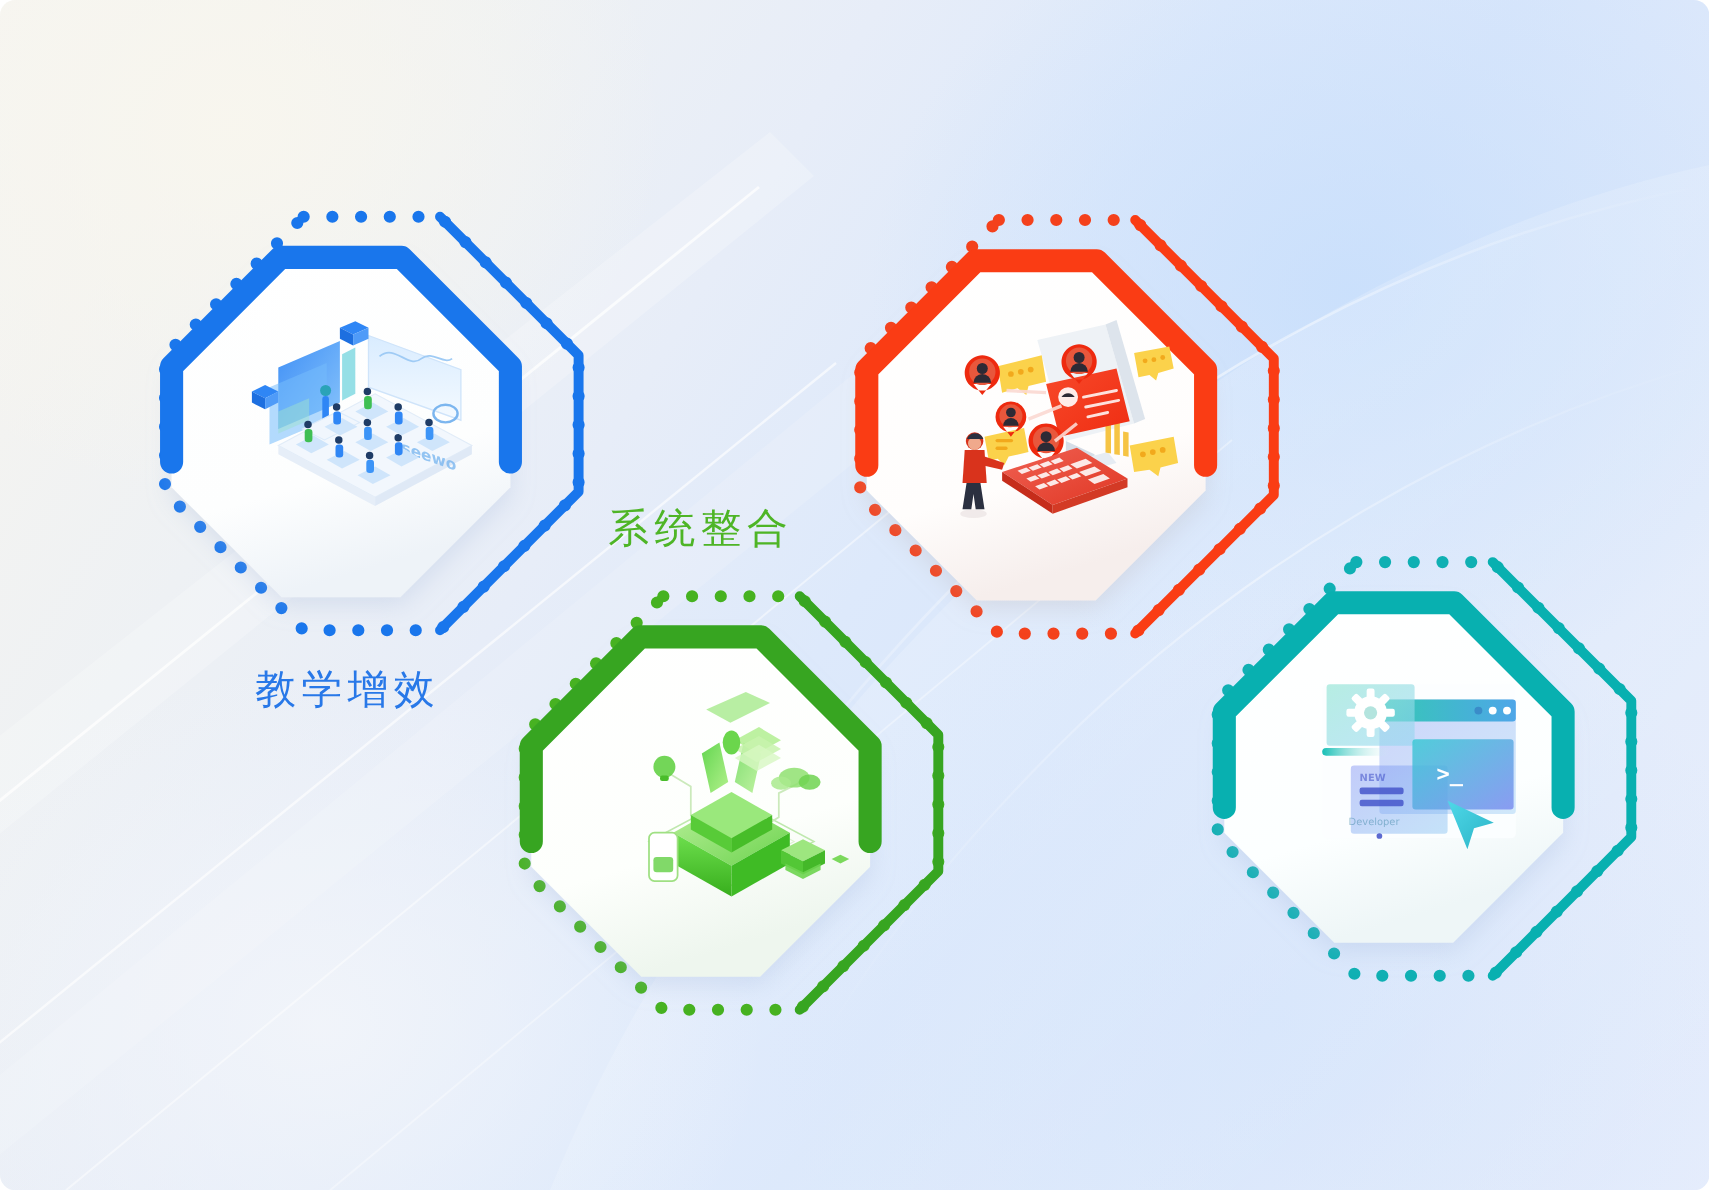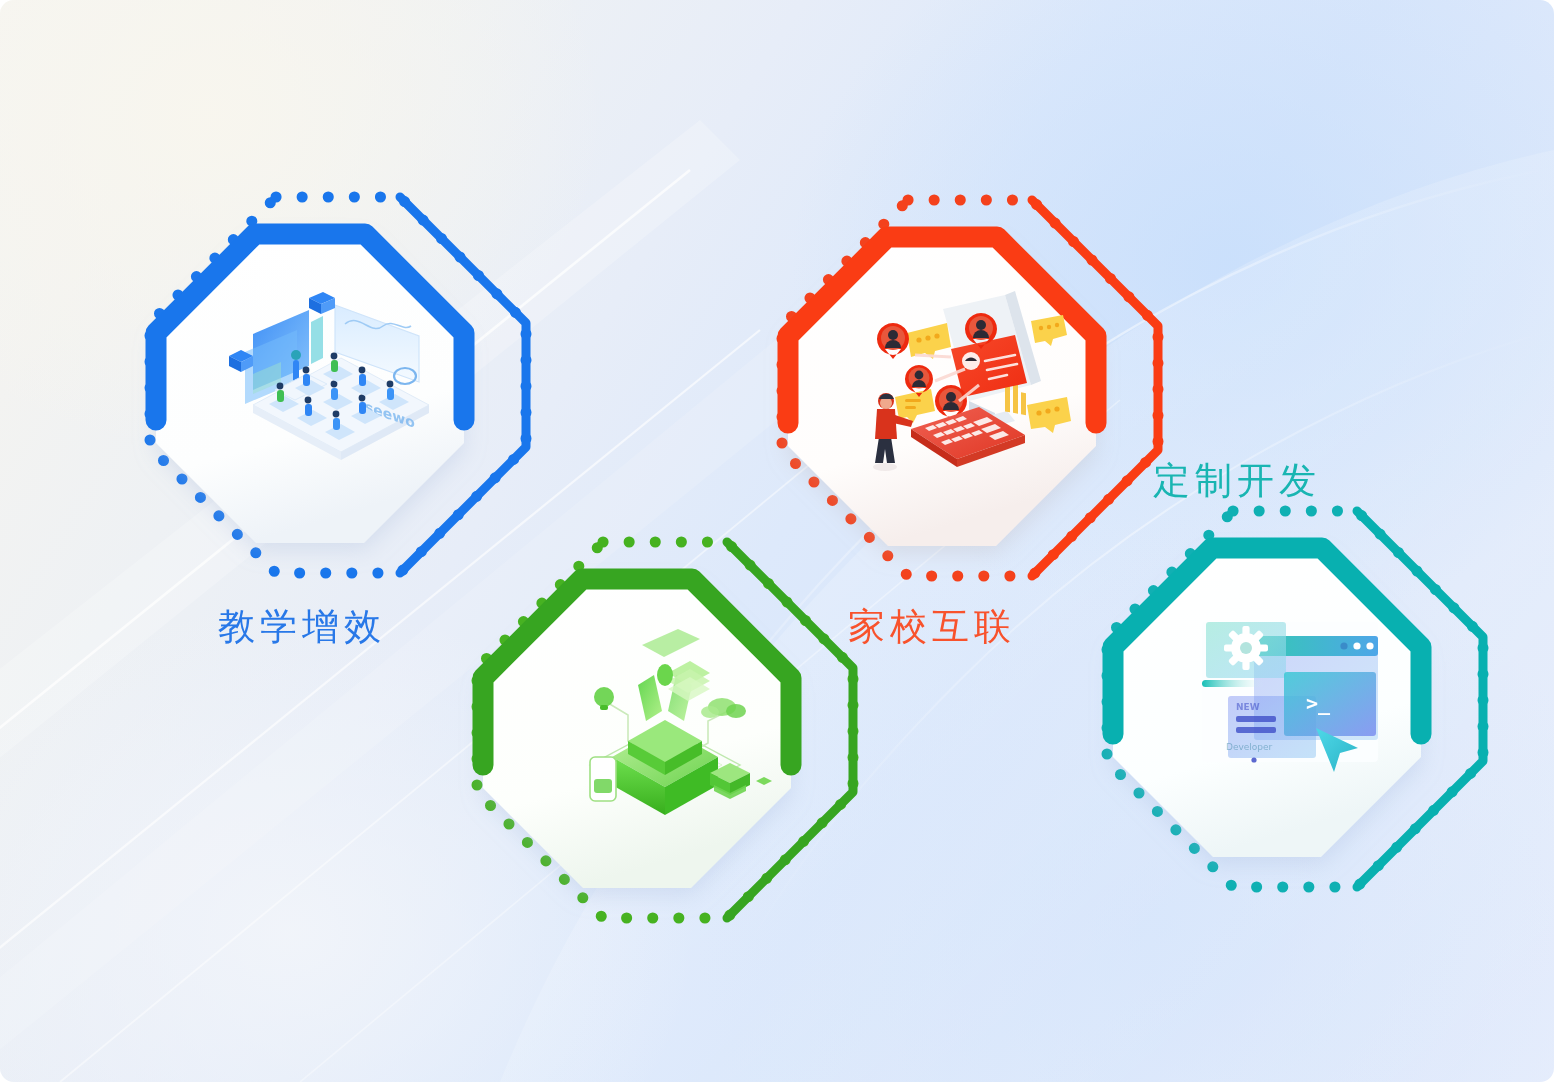--- a/index.html
+++ b/index.html
@@ -226,21 +226,21 @@
             <g transform="translate(128,146)">
               <path d="M0,0 L16,-8 L30,0 L14,8 Z" fill="#cfe5fb"></path>
               <rect x="8" y="-14" width="7" height="12" rx="3" fill="#3c94f7"></rect>
               <circle cx="11" cy="-18" r="3.4" fill="#1f3c66"></circle>
             </g>
           </g>
         </g>
       </svg>
     </div>
   </div>
-  <div class="label lb-blue" style="left:218px;top:602px;">教学增效</div>
+  <div class="label lb-blue" style="left:232px;top:602px;">教学增效</div>
 
   <div class="node" style="left:455px;top:520px;">
     <svg viewBox="0 0 420 420">
       <defs>
         <filter id="sh2" x="-30%" y="-30%" width="160%" height="160%">
           <feDropShadow dx="0" dy="7" stdDeviation="11" flood-color="#9fb4d8" flood-opacity=".30"></feDropShadow>
         </filter>
         <linearGradient id="oct2" x1="0" y1="0" x2="0.3" y2="1">
           <stop offset="0" stop-color="#ffffff"></stop>
           <stop offset=".7" stop-color="#fdfffc"></stop>
@@ -318,20 +318,21 @@
         <g>
           <path d="M160,158 L180,148 L200,158 L180,168 Z" fill="#9de67f"></path>
           <path d="M160,158 L180,168 L180,180 L160,170 Z" fill="#53c736"></path>
           <path d="M200,158 L180,168 L180,180 L200,170 Z" fill="#44b829"></path>
           <path d="M164,170 L180,178 L196,170 L196,176 L180,184 L164,176 Z" fill="#6ed450" opacity=".9"></path>
           <path d="M206,166 L214,162 L222,166 L214,170 Z" fill="#7bd95c"></path>
         </g>
       </svg>
     </div>
   </div>
+  <div class="label lb-green" style="left:553px;top:456px;">系统整合</div>
 
   <div class="node" style="left:760px;top:178px;">
     <svg viewBox="0 0 420 420">
       <defs>
         <filter id="sh3" x="-30%" y="-30%" width="160%" height="160%">
           <feDropShadow dx="0" dy="7" stdDeviation="11" flood-color="#b6aeb0" flood-opacity=".30"></feDropShadow>
         </filter>
         <linearGradient id="oct3" x1="0" y1="0" x2="0.3" y2="1">
           <stop offset="0" stop-color="#ffffff"></stop>
           <stop offset=".72" stop-color="#fffdfc"></stop>
@@ -473,21 +474,20 @@
           <path d="M24,164 L36,164 L40,190 L32,190 L30,176 L28,190 L20,190 Z" fill="#2b3040"></path>
           <path d="M22,136 L40,136 L42,166 L20,166 Z" fill="#d9331c" rx="4"></path>
           <path d="M40,142 L58,148 L56,154 L38,150 Z" fill="#d9331c"></path>
           <circle cx="31" cy="128" r="8" fill="#d9331c"></circle>
           <circle cx="31" cy="130" r="6" fill="#f0a98c"></circle>
           <path d="M24,126 a8,8 0 0 1 15,0 z" fill="#2b3040"></path>
         </g>
       </svg>
     </div>
   </div>
-  <div class="label lb-red" style="left:848px;top:602px;">家校互联</div>
 
   <div class="node" style="left:1085px;top:489px;">
     <svg viewBox="0 0 420 420">
       <defs>
         <filter id="sh4" x="-30%" y="-30%" width="160%" height="160%">
           <feDropShadow dx="0" dy="7" stdDeviation="11" flood-color="#9fb4d8" flood-opacity=".30"></feDropShadow>
         </filter>
         <linearGradient id="oct4" x1="0" y1="0" x2="0.3" y2="1">
           <stop offset="0" stop-color="#ffffff"></stop>
           <stop offset=".72" stop-color="#fcffff"></stop>
@@ -572,15 +572,14 @@
           <rect x="104" y="88" width="92" height="64" rx="3" fill="url(#g4b)" opacity=".82"></rect>
           <text x="126" y="126" font-family="DejaVu Sans Mono, monospace" font-size="20" font-weight="700" fill="#ffffff">&gt;_</text>
         </g>
 
         <g>
           <path d="M134,130 L176,150 L158,155 L152,174 Z" fill="url(#g4cur)" transform="translate(2,14)"></path>
         </g>
       </svg>
     </div>
   </div>
-  <div class="label lb-teal" style="left:1153px;top:456px;">定制开发</div>
 
 </div>
 
 </body></html>

